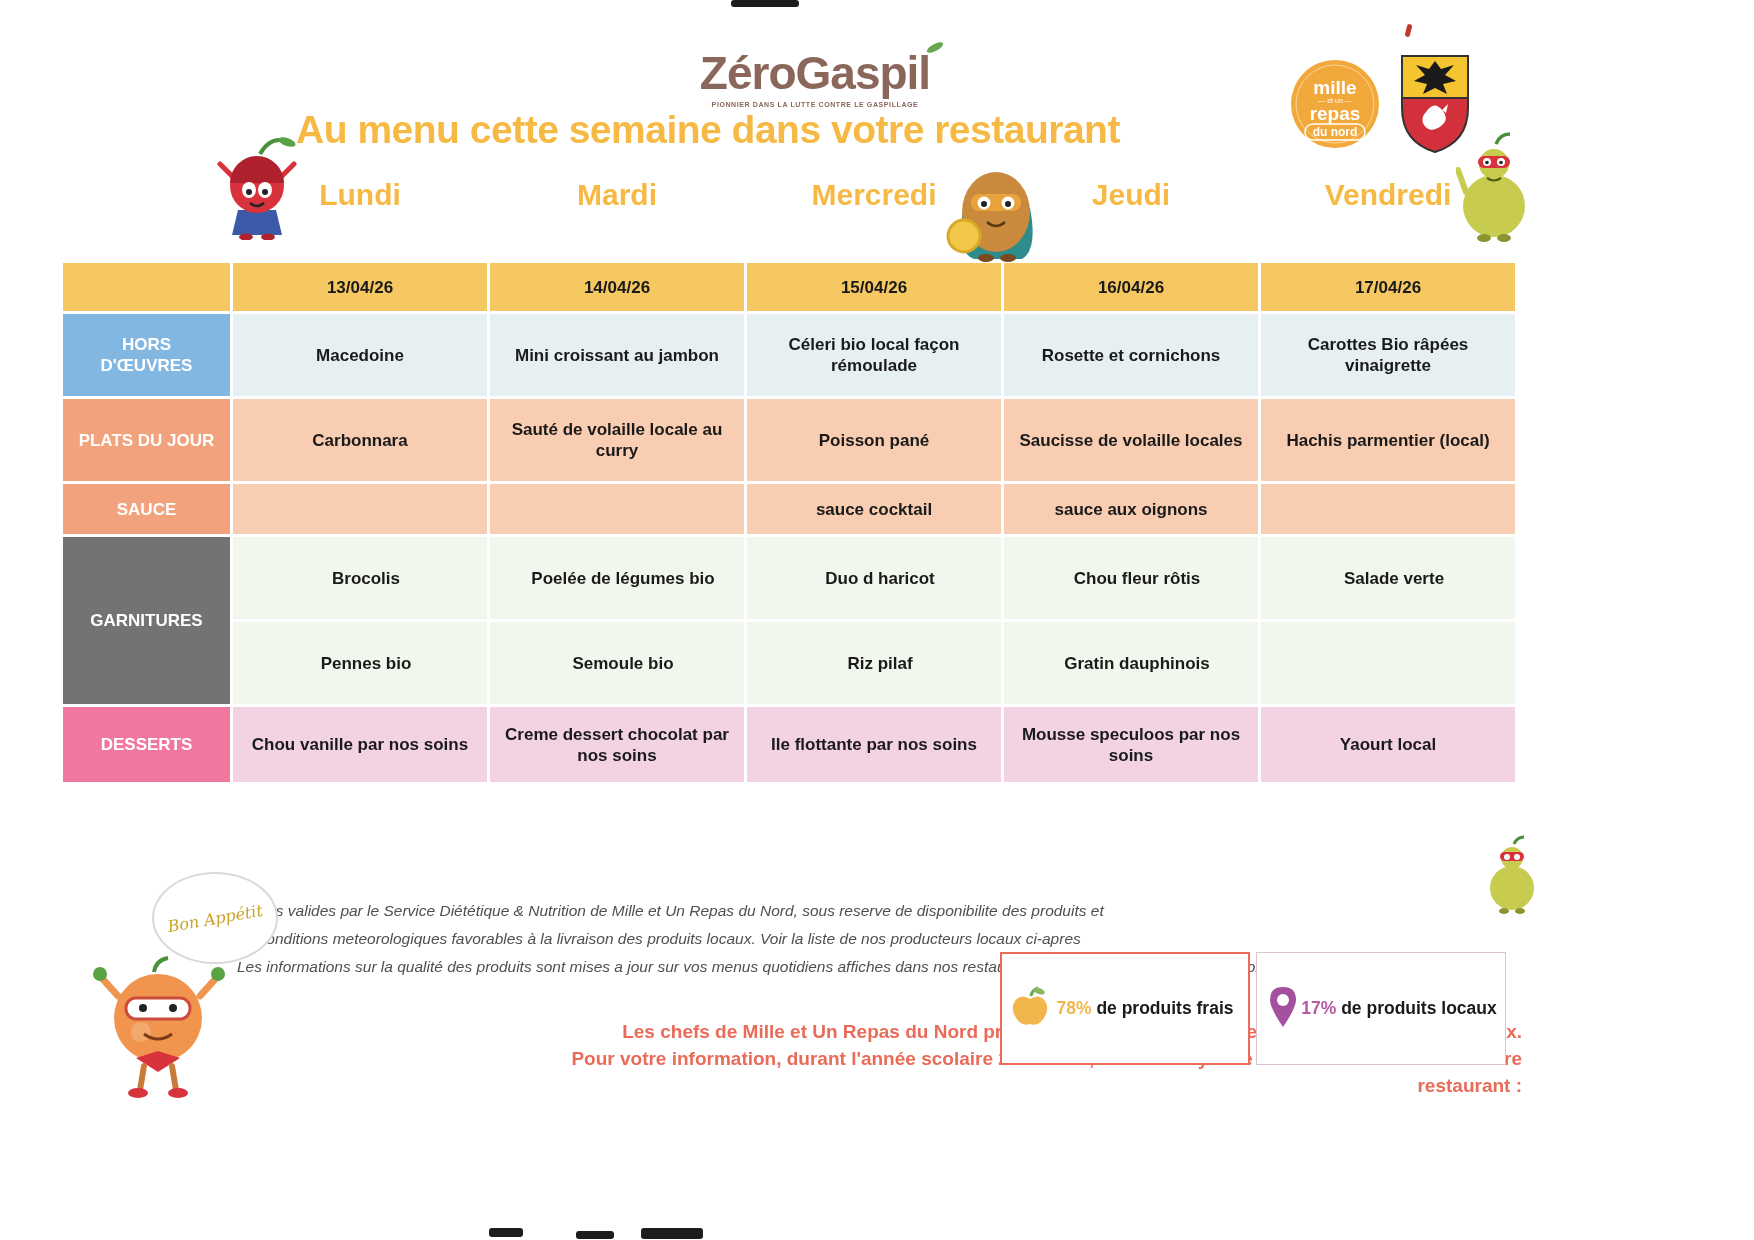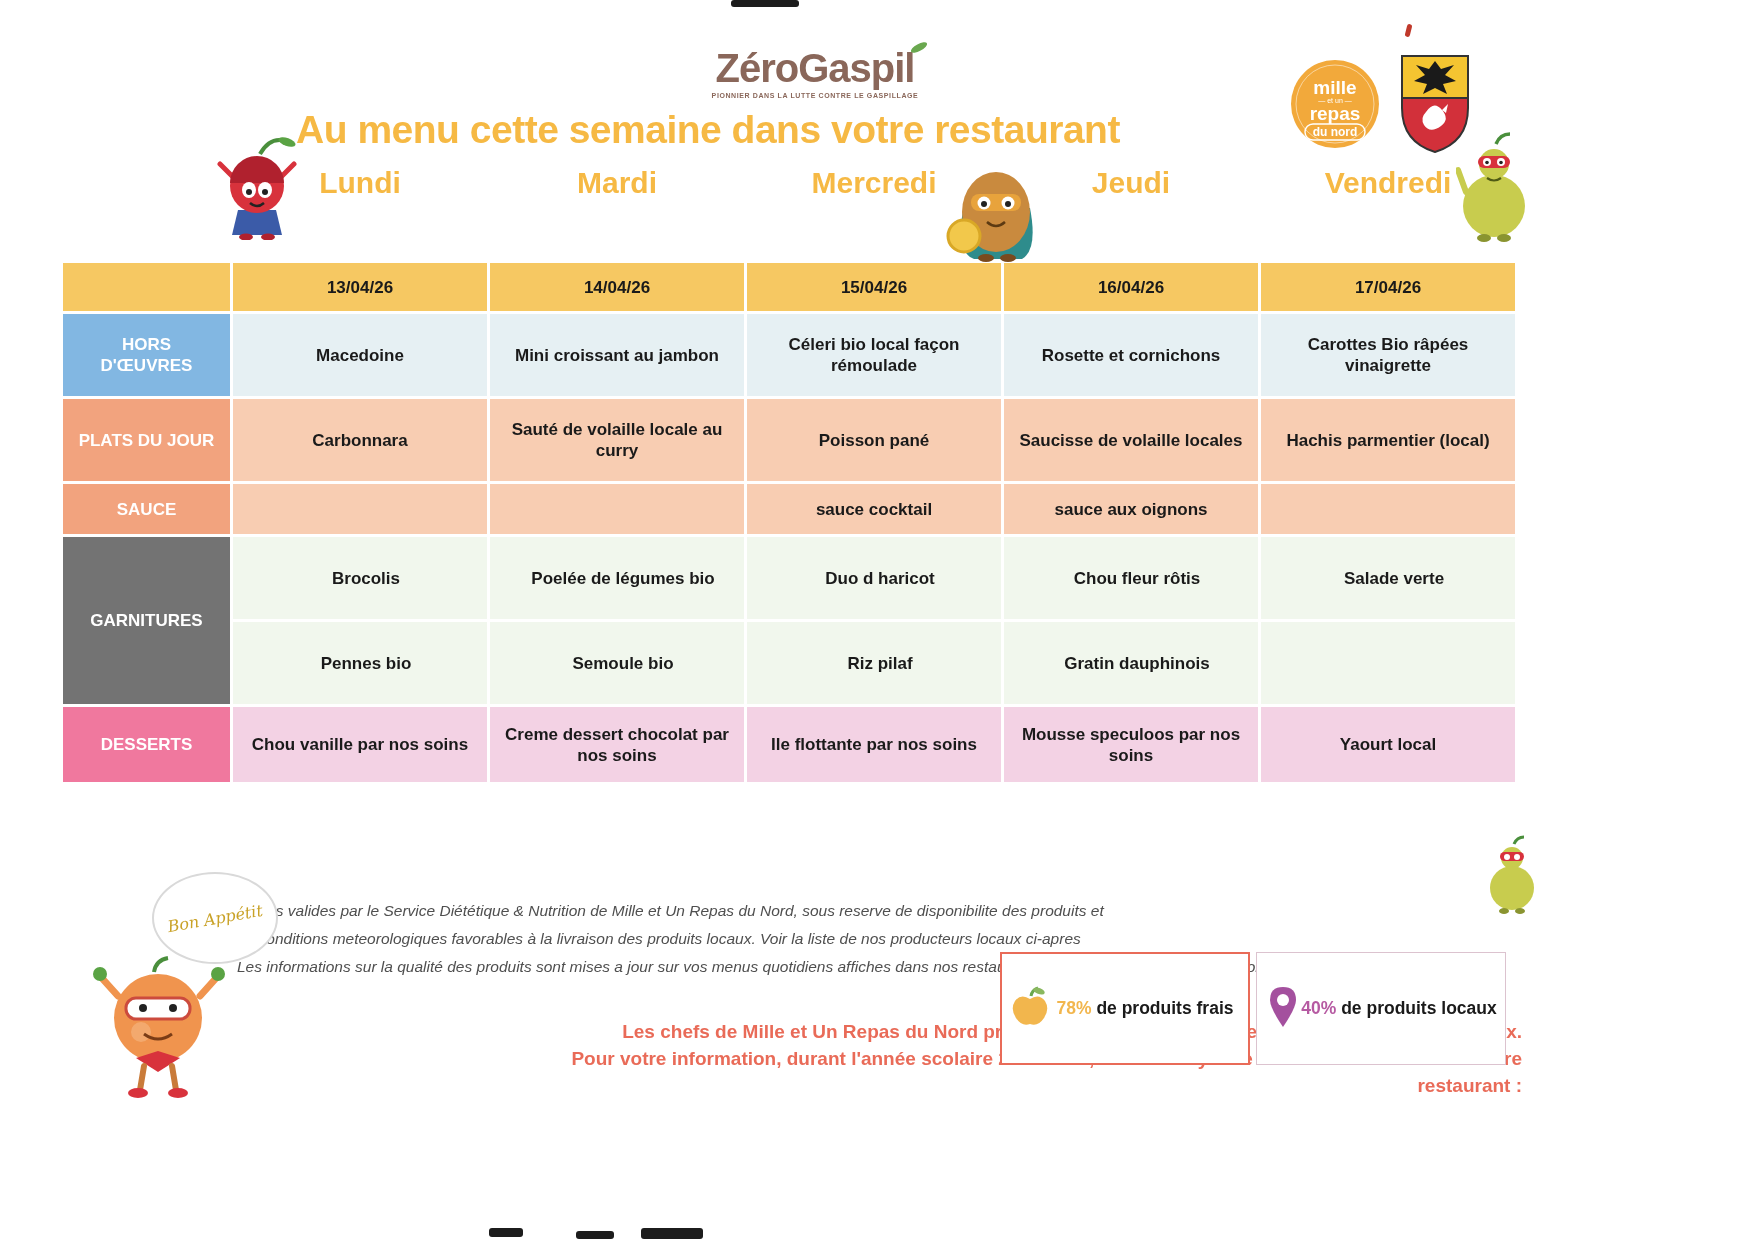--- a/index.html
+++ b/index.html
@@ -1,28 +1,28 @@
 <!DOCTYPE html>
 <html><head>
 <meta charset="utf-8">
 <style>
   html,body{margin:0;padding:0;background:#e9e9e9;}
   .page{position:relative;width:1754px;height:1240px;background:#ffffff;overflow:hidden;
         font-family:"Liberation Sans",sans-serif;color:#1a1a1a;}
 
   
   .logo{position:absolute;left:690px;top:46px;width:250px;text-align:center;}
-  .logo .word{font-size:40px;font-weight:bold;color:#8a675a;letter-spacing:-1px;position:relative;display:inline-block;}
+  .logo .word{font-size:46px;font-weight:bold;color:#8a675a;letter-spacing:-1px;position:relative;display:inline-block;}
   .logo .leaf{position:absolute;right:-14px;top:-2px;width:18px;height:7px;background:#6aa84f;border-radius:50%;transform:rotate(-28deg);}
   .logo .tag{font-size:7px;color:#8a675a;letter-spacing:.6px;margin-top:1px;font-weight:bold;}
 
   .title{position:absolute;left:238px;top:108px;width:940px;text-align:center;
          font-size:39px;font-weight:bold;color:#F6B944;letter-spacing:-.5px;}
 
-  .days{position:absolute;left:233px;top:166px;display:grid;grid-template-columns:repeat(5,254px);gap:3px;}
+  .days{position:absolute;left:233px;top:178px;display:grid;grid-template-columns:repeat(5,254px);gap:3px;}
   .days span{text-align:center;font-size:30px;font-weight:bold;color:#F6B944;}
 
   .badge{position:absolute;left:1289px;top:58px;}
   .arms{position:absolute;left:1398px;top:52px;}
 
   
   .menu-table{position:absolute;left:63px;top:263px;display:grid;
               grid-template-columns:167px repeat(5,254px);
               grid-template-rows:48px 82px 82px 50px 82px 82px 75px;gap:3px;}
   .cell{display:flex;align-items:center;justify-content:center;text-align:center;
@@ -270,19 +270,19 @@
       </span>
     </div>
     <div class="stat-box local">
       <span>
         <svg width="32" height="44" viewBox="0 0 32 44">
           <path d="M16 2 q13 0 13 13 q0 8 -13 27 q-13 -19 -13 -27 q0 -13 13 -13 z" fill="#A4509E"></path>
           <circle cx="16" cy="15" r="6" fill="#ffffff"></circle>
         </svg>
       </span>
       <span class="stat-text">
-        <span class="stat-val local-v">40%</span>
+        <span class="stat-val local-v">17%</span>
         <span>de produits locaux</span>
       </span>
     </div>
   </div>
 
 </div>
 
 </body></html>

